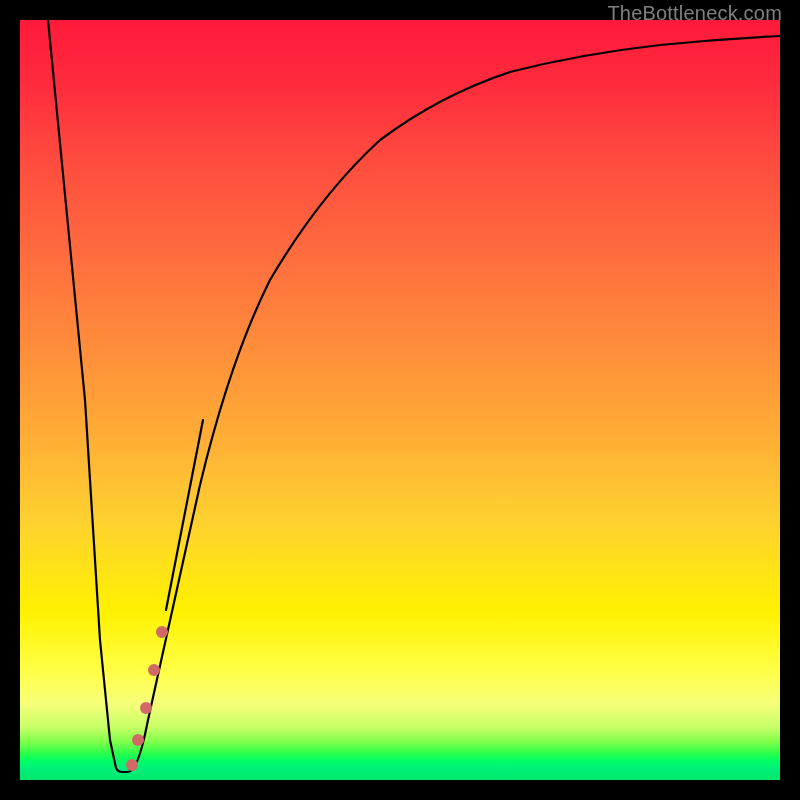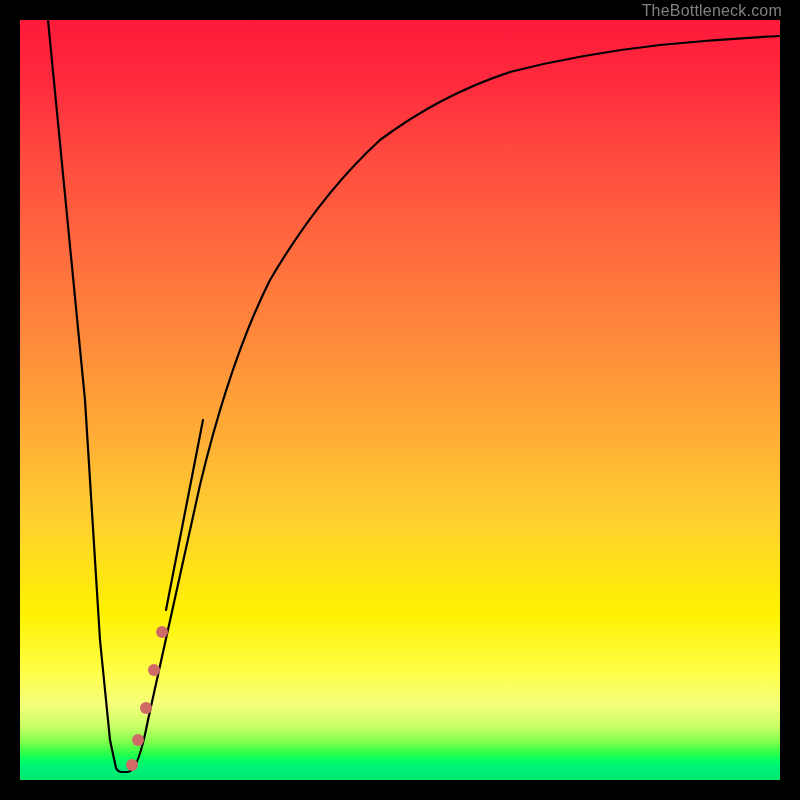--- a/index.html
+++ b/index.html
@@ -42,21 +42,21 @@
       #00ff66 97.5%,
       #00f07a 98.5%,
       #00e86a 100%
     );
   }
   .watermark {
     position: absolute;
     top: 2px;
     right: 18px;
     color: #808080;
-    font-size: 16px;
+    font-size: 20px;
     font-weight: 500;
     letter-spacing: 0.2px;
     pointer-events: none;
     user-select: none;
   }
   svg.curve {
     position: absolute;
     left: 20px;
     top: 20px;
     width: 760px;

